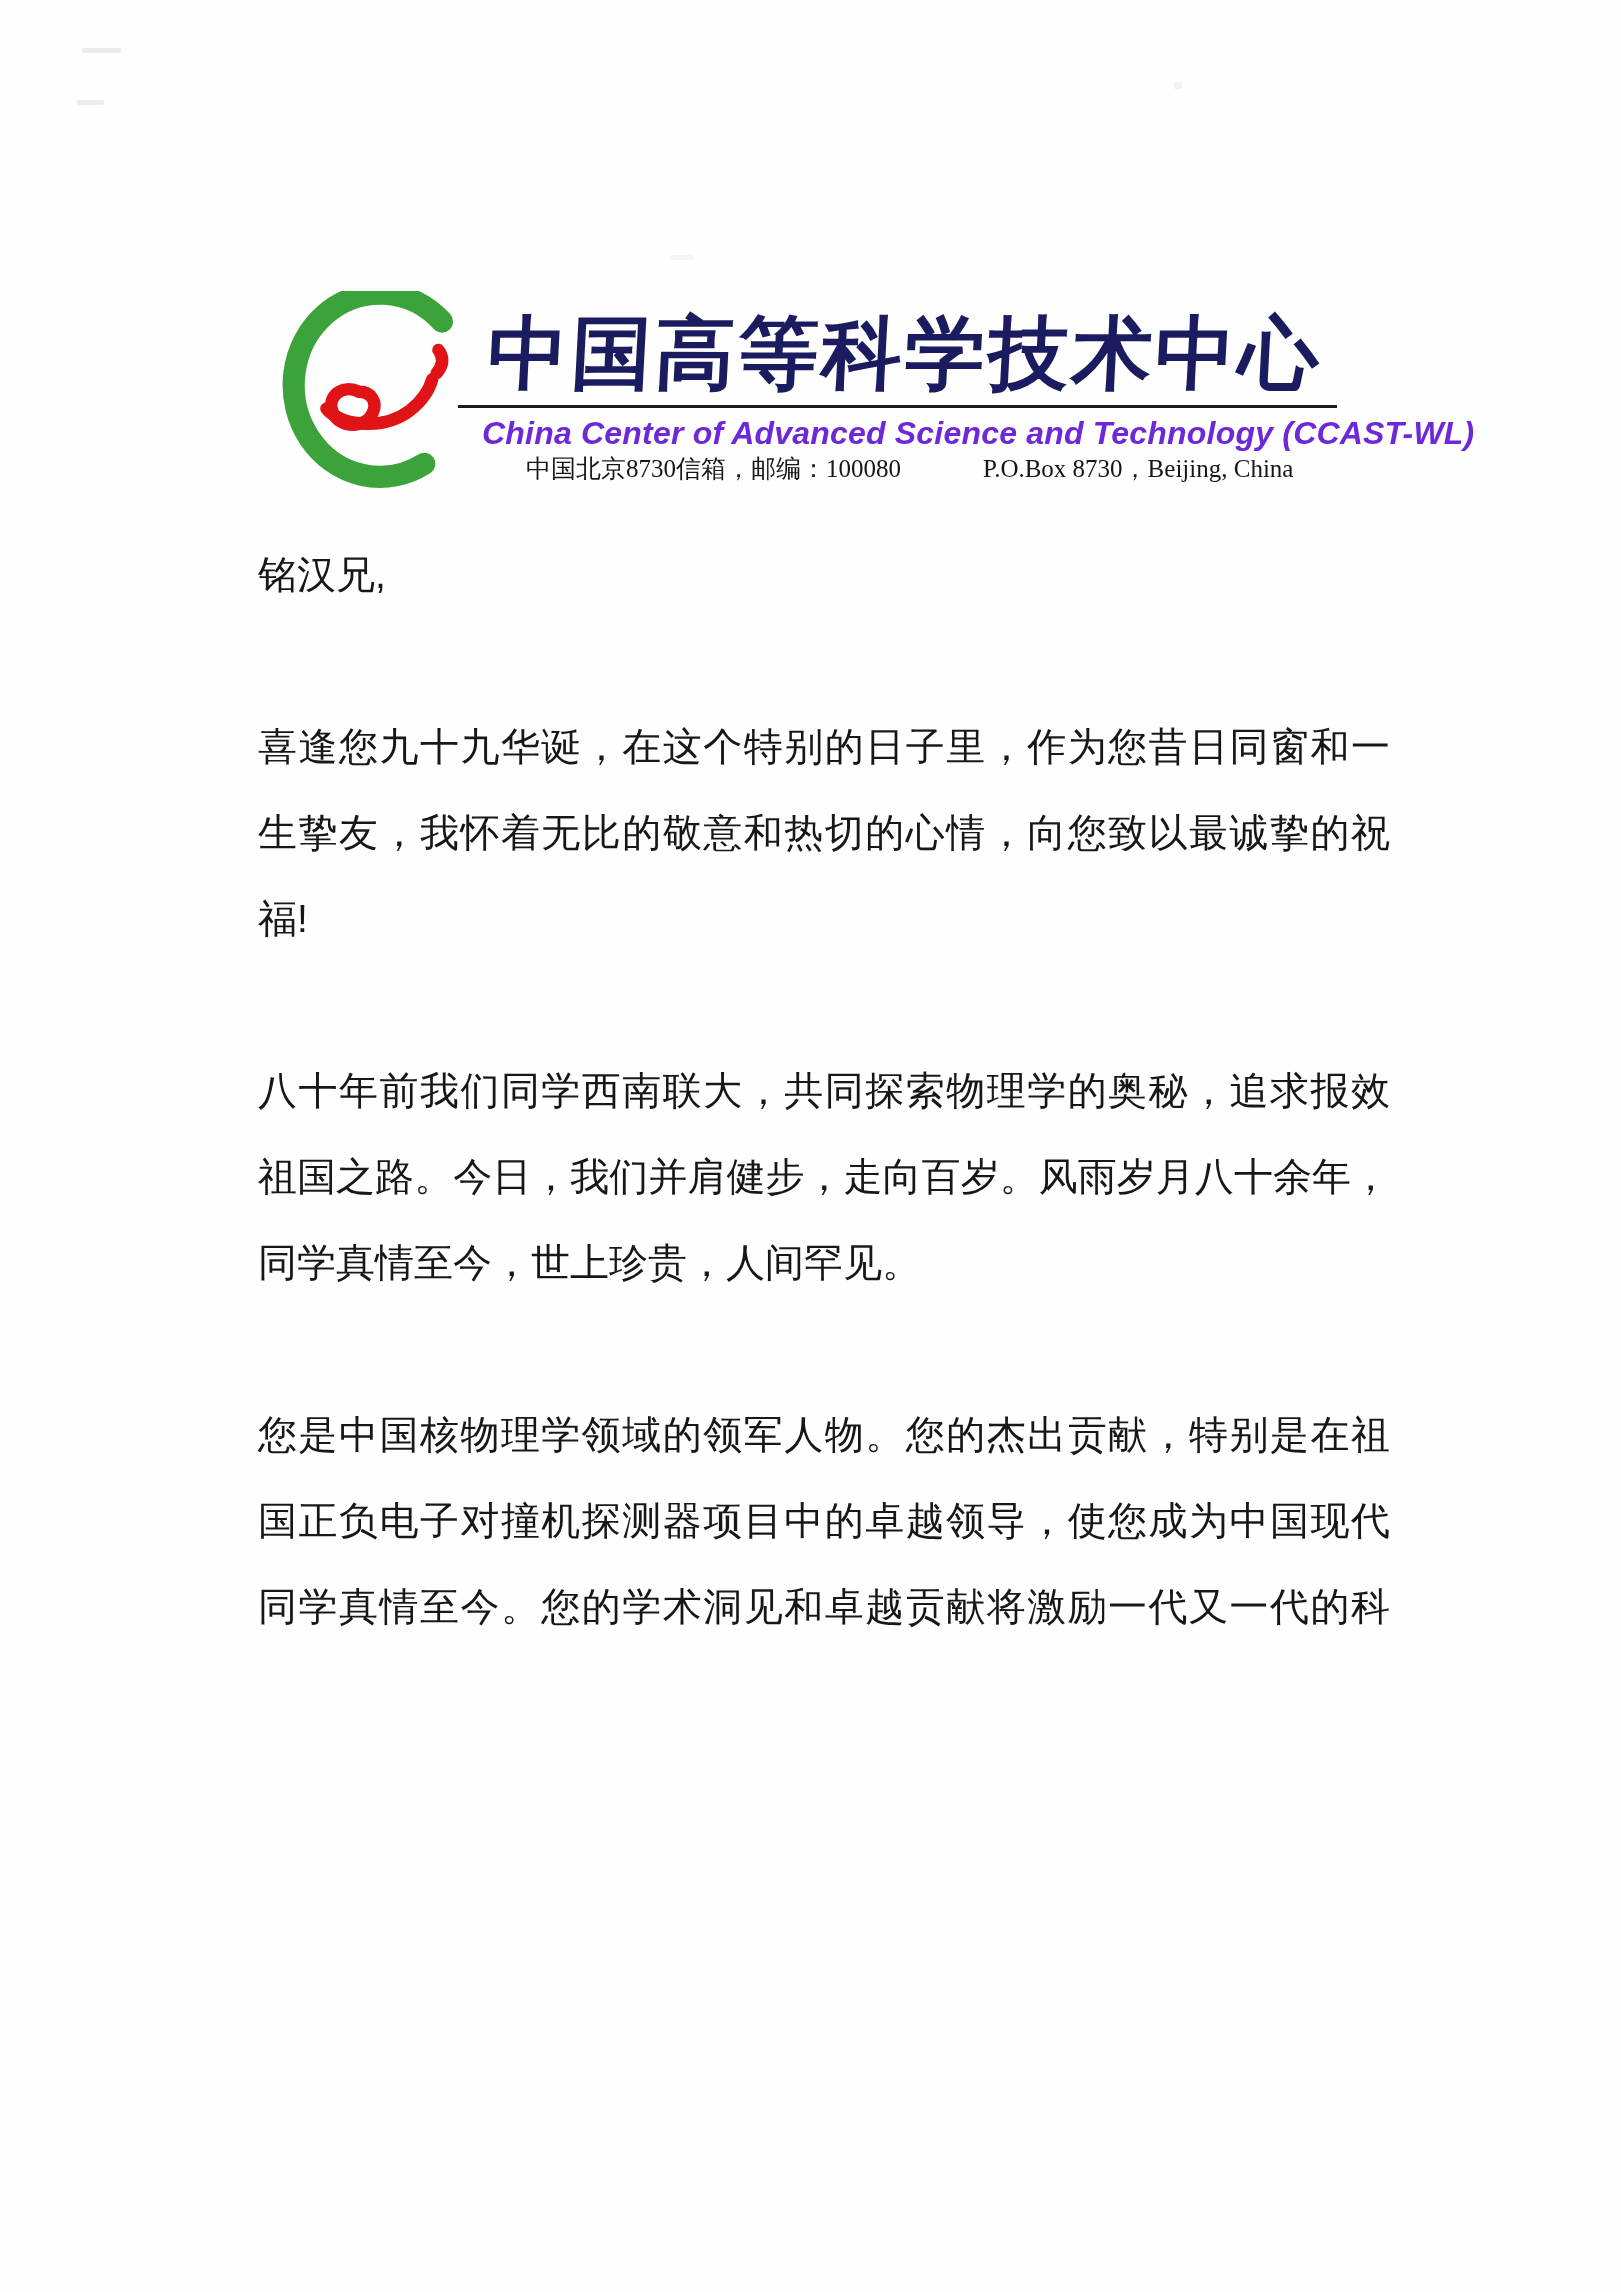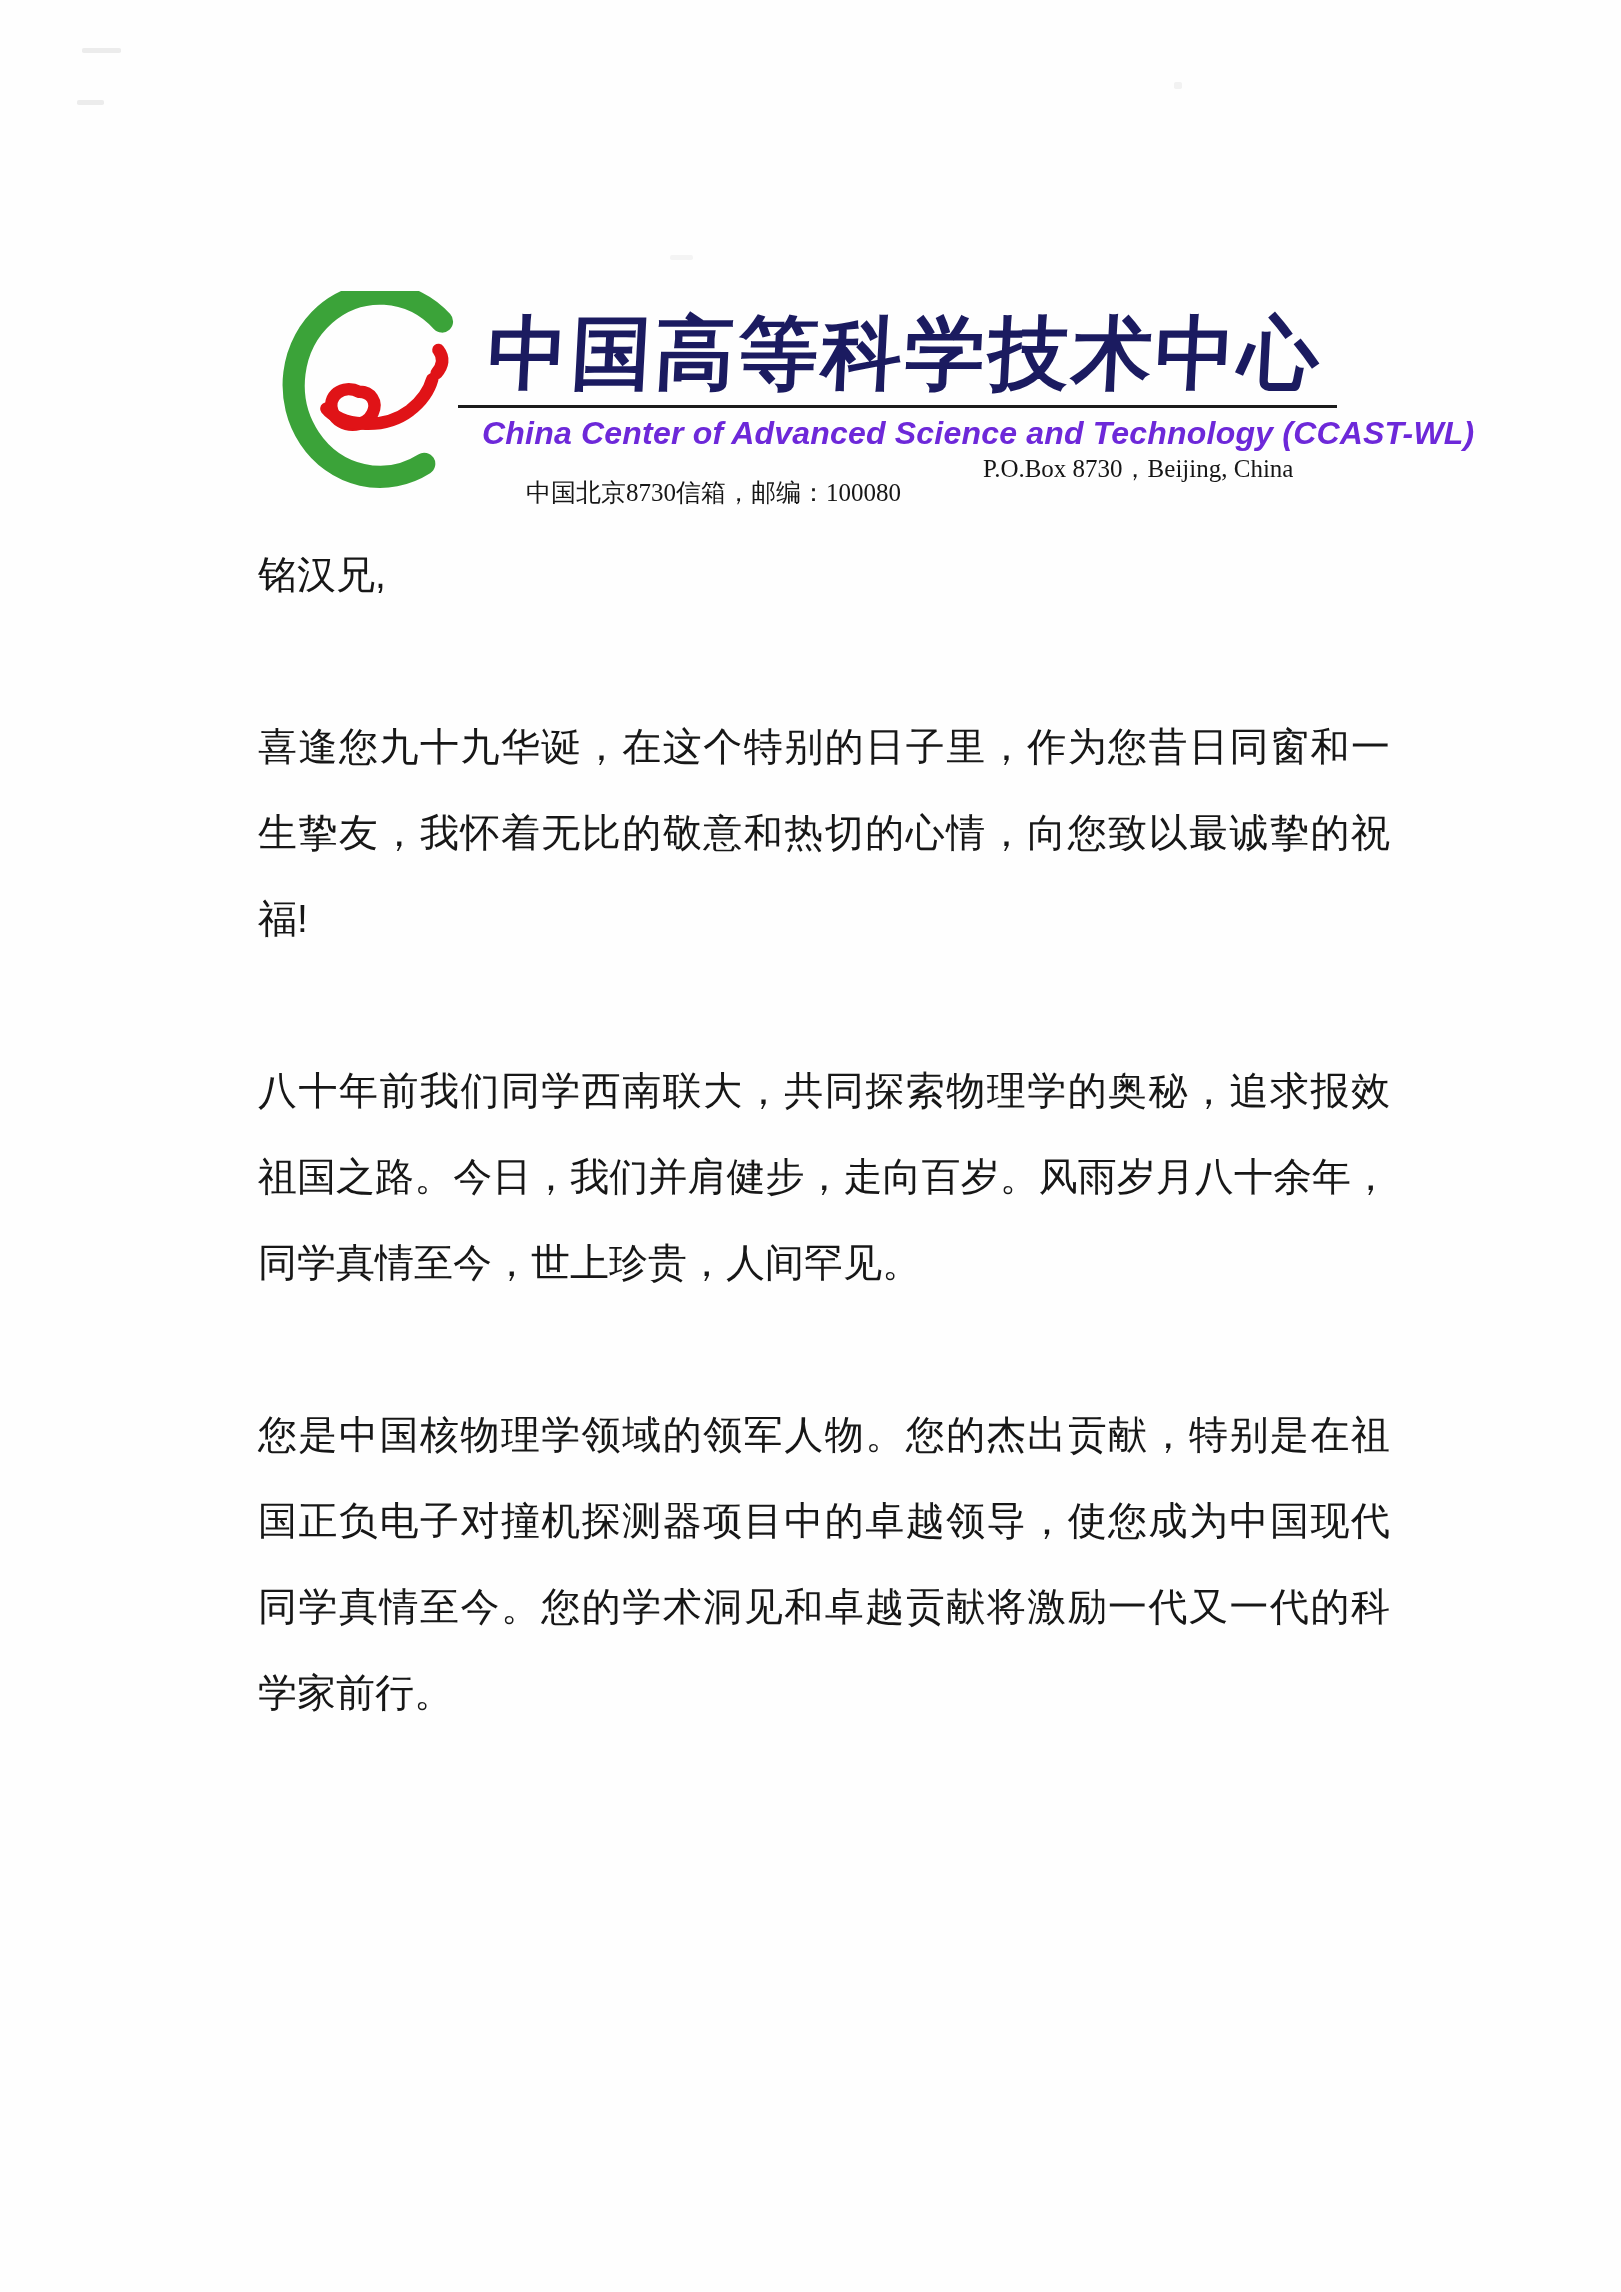--- a/index.html
+++ b/index.html
@@ -41,21 +41,21 @@
     font-style: italic; font-weight: bold;
     color: #6d28d9; white-space: nowrap;
     letter-spacing: 0.2px;
   }
   .addr-row {
     position: absolute; left: 526px; top: 454px; width: 811px;
     font-family: "Liberation Serif", serif;
     font-size: 25px; line-height: 30px; color: #161616;
     display: flex; white-space: nowrap;
   }
-  .addr-cn { margin-right: 82px; margin-top: 24px; }
+  .addr-cn { margin-right: 82px; }
 
   
   .letter-body {
     position: absolute; left: 242px; top: 532px; width: 1148px;
     font-size: 39px; color: #171717;
   }
   .line {
     height: 86px; line-height: 86px;
     text-align: justify; text-align-last: justify;
     white-space: nowrap;
@@ -111,19 +111,18 @@
     <div class="para">
       <div class="line">八十年前我们同学西南联大，共同探索物理学的奥秘，追求报效</div>
       <div class="line">祖国之路。今日，我们并肩健步，走向百岁。风雨岁月八十余年，</div>
       <div class="line short">同学真情至今，世上珍贵，人间罕见。</div>
     </div>
 
     <div class="para">
       <div class="line">您是中国核物理学领域的领军人物。您的杰出贡献，特别是在祖</div>
       <div class="line">国正负电子对撞机探测器项目中的卓越领导，使您成为中国现代</div>
       <div class="line">同学真情至今。您的学术洞见和卓越贡献将激励一代又一代的科</div>
-      <div class="line short">学家前行。</div>
     </div>
 
 
   </div>
 </div>
 
 
 </body></html>

